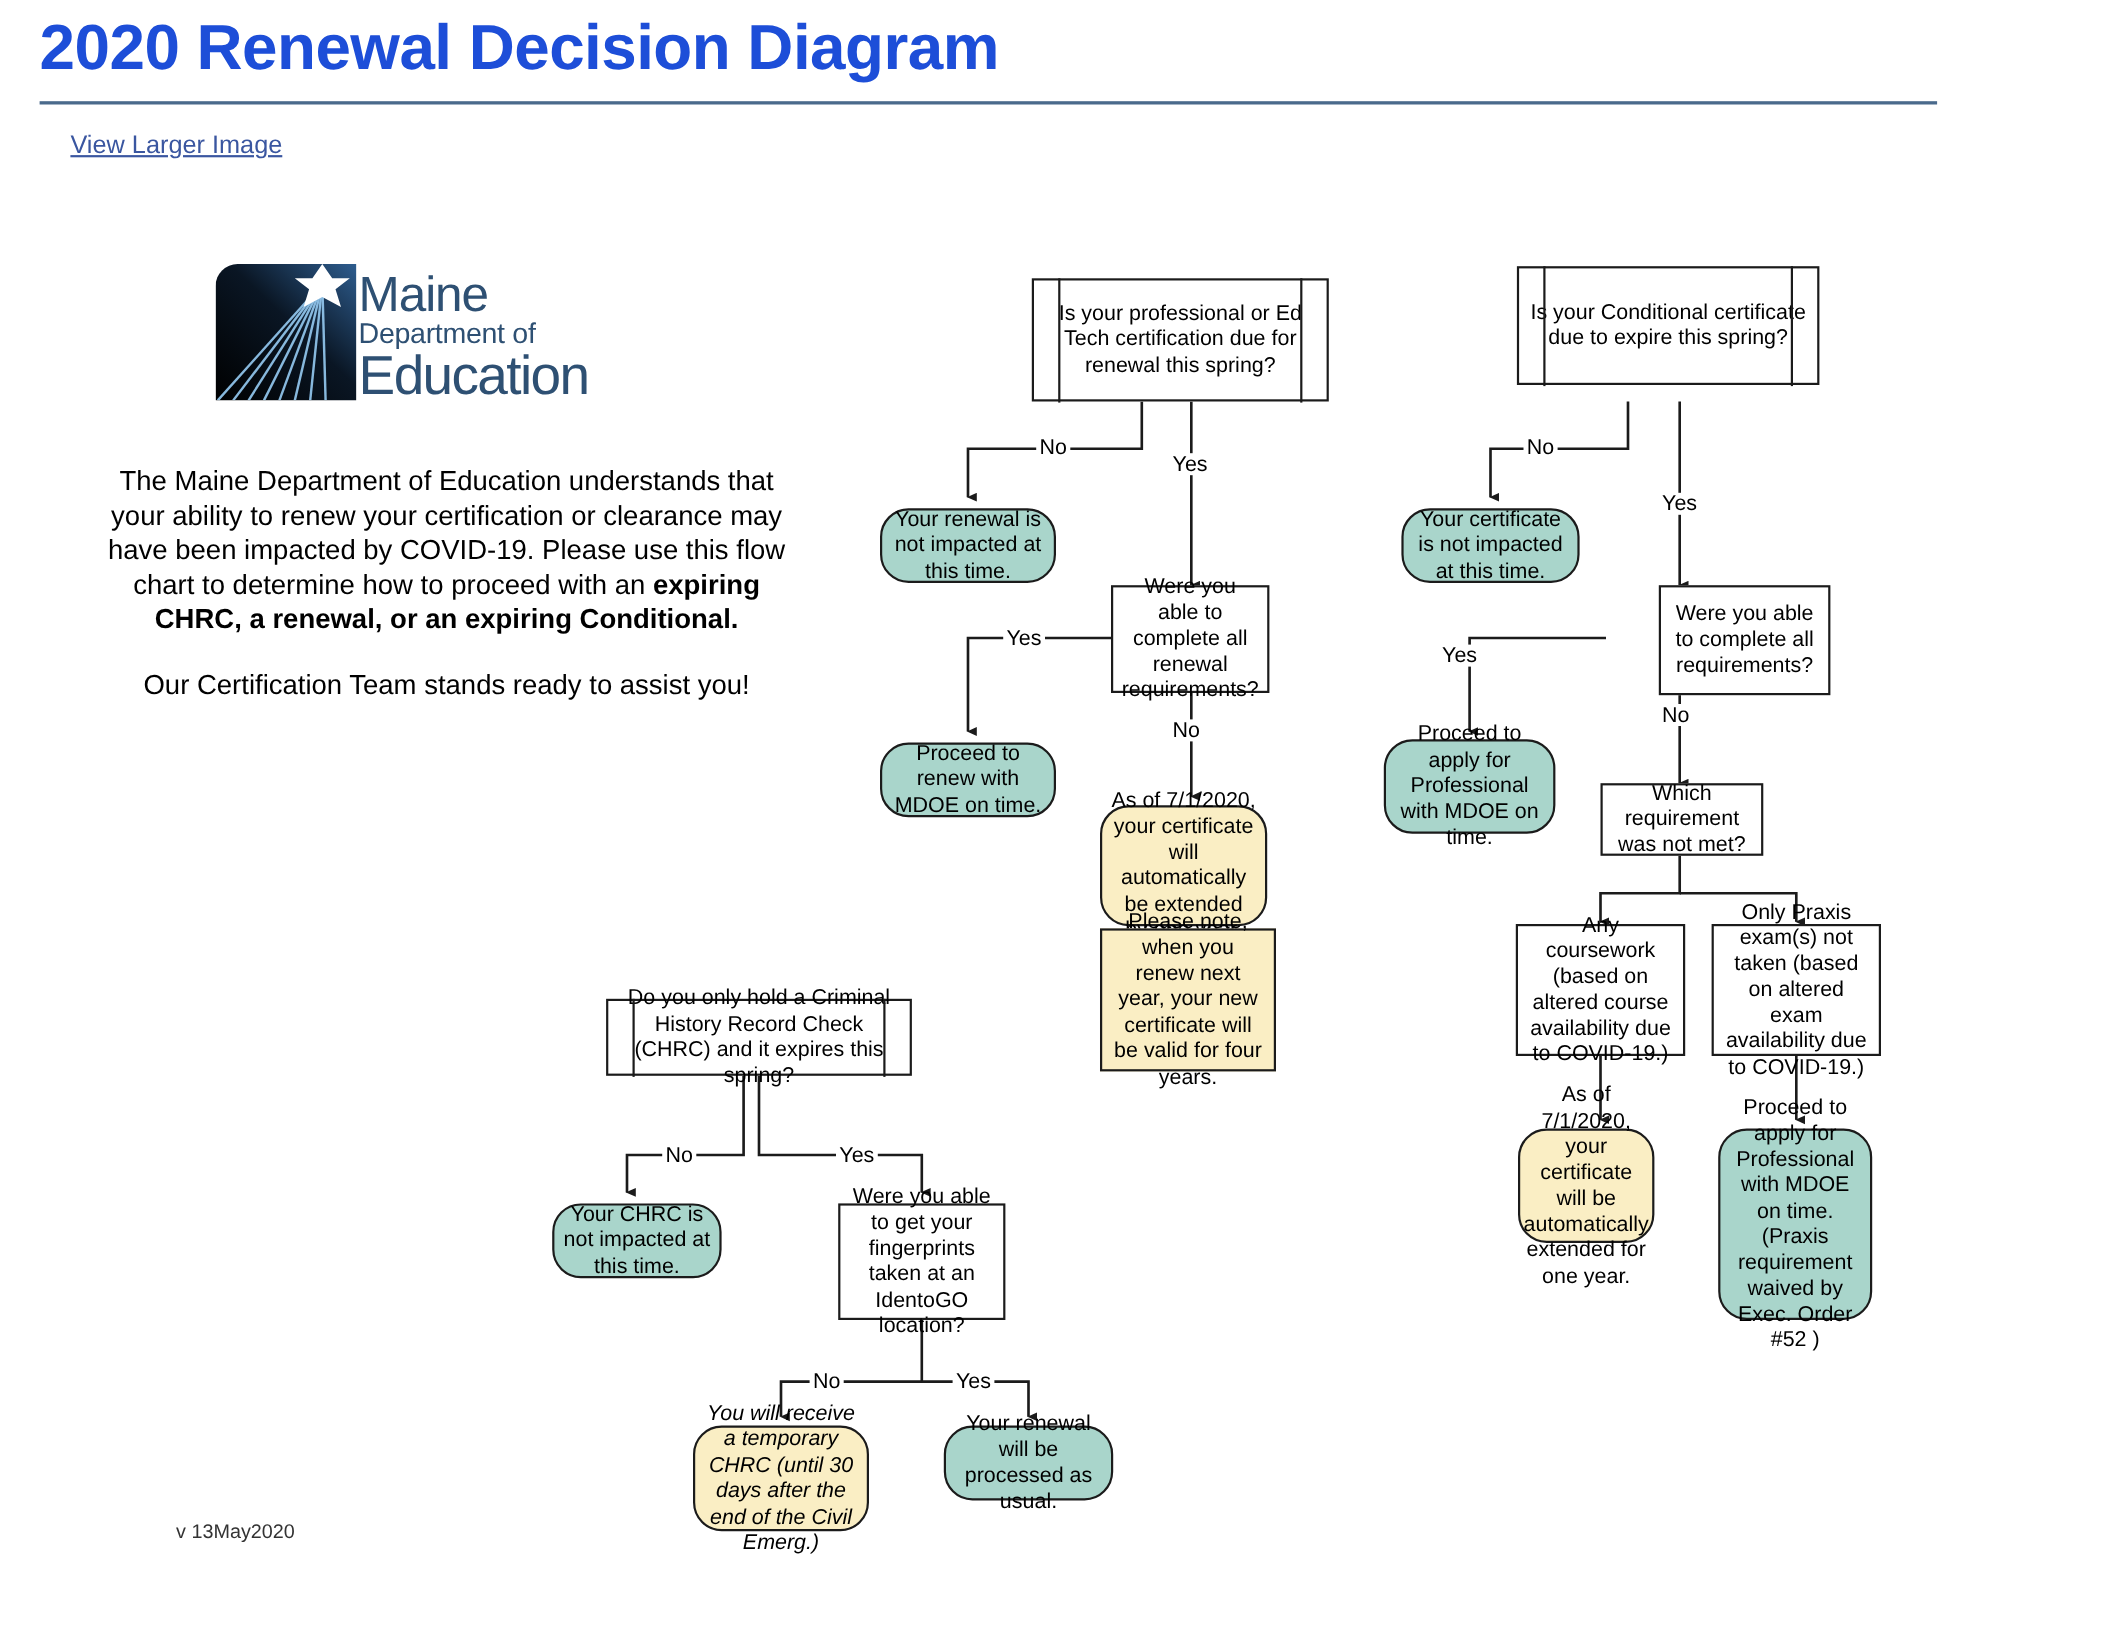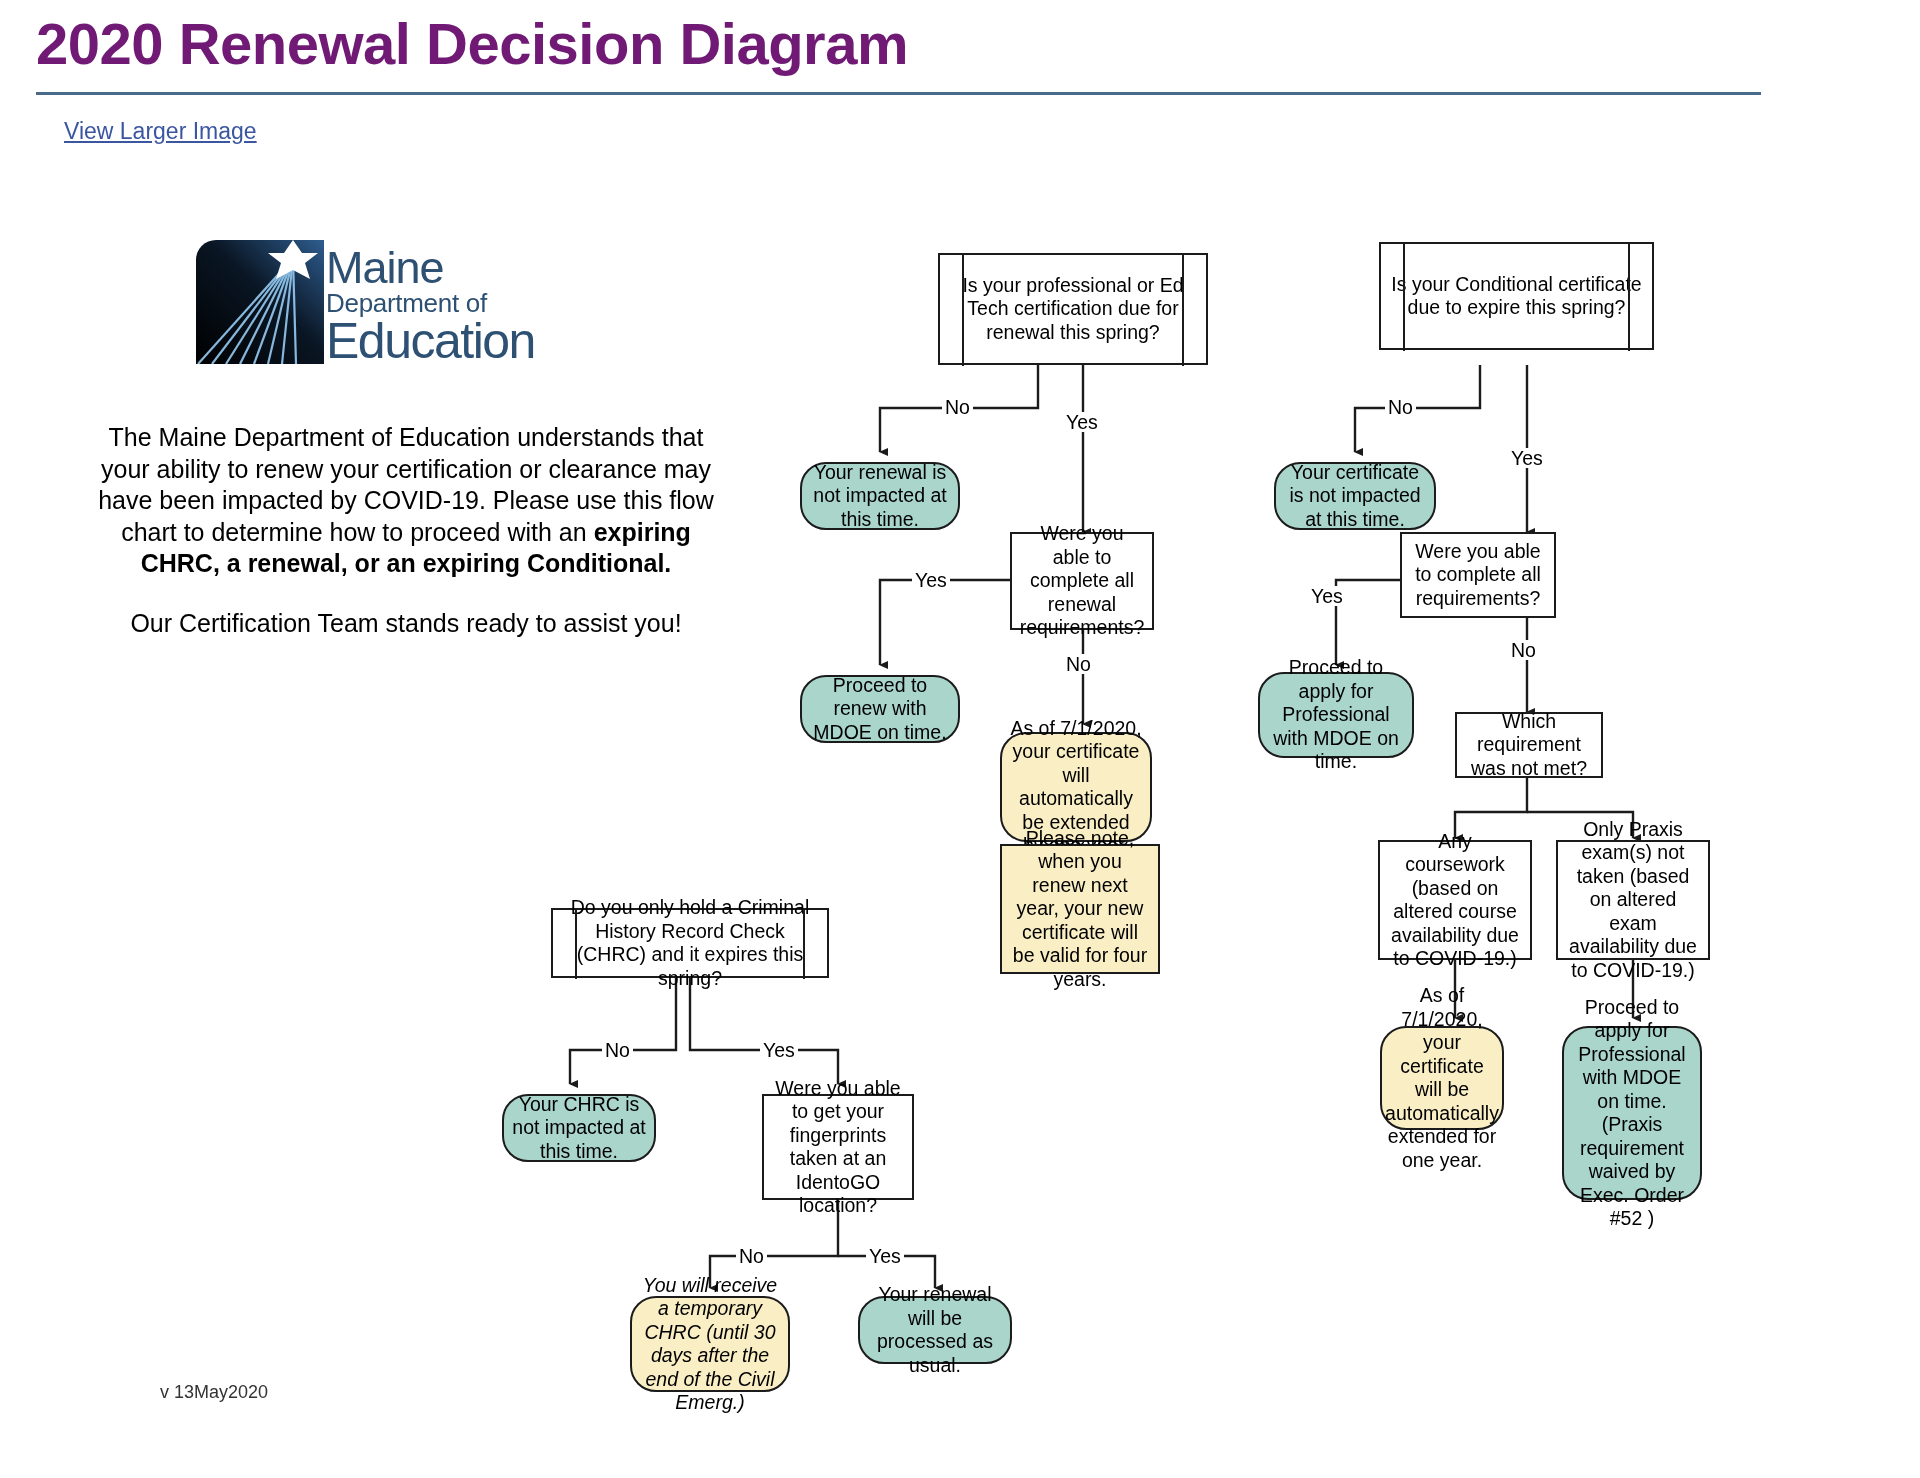--- a/index.html
+++ b/index.html
@@ -2,21 +2,21 @@
 <html><head>
 <meta charset="utf-8">
 <title>2020 Renewal Decision Diagram</title>
 <style>
   html,body{margin:0;padding:0;background:#fff;}
   body{width:1920px;height:1478px;position:relative;
        font-family:"Liberation Sans",sans-serif;color:#000;overflow:hidden;}
 
   
   #page-title{position:absolute;left:36px;top:14px;font-size:58px;line-height:1.05;
-    font-weight:bold;color:#701a75;letter-spacing:-0.5px;white-space:nowrap;}
+    font-weight:bold;color:#1d4ed8;letter-spacing:-0.5px;white-space:nowrap;}
   #title-rule{position:absolute;left:36px;top:92px;width:1725px;height:3px;background:#4a6party;}
   #title-rule{background:#4a6a8c;}
   #view-larger{position:absolute;left:64px;top:118px;font-size:23px;color:#3a56a0;
     text-decoration:underline;cursor:pointer;}
 
   
   #logo{position:absolute;left:196px;top:240px;width:400px;height:125px;}
   #logo-mark{position:absolute;left:0;top:0;width:128px;height:124px;}
   #logo-text{position:absolute;left:130px;top:6px;width:270px;color:#2e5073;}
   .lg-1{font-size:45px;line-height:44px;font-weight:normal;letter-spacing:-1px;}
@@ -159,21 +159,21 @@
     <span class="bars bar-r"></span>
     <span>Is your Conditional certificate due to expire this spring?</span>
   </div>
   <div class="elabel" style="left:1385px;top:397px;">No</div>
   <div class="elabel" style="left:1508px;top:448px;">Yes</div>
 
   <div class="node term" style="left:1274px;top:462px;width:162px;height:68px;">
     <span>Your certificate is not impacted at this time.</span>
   </div>
 
-  <div class="node" style="left:1400px;top:532px;width:156px;height:86px;">
+  <div class="node" style="left:1508px;top:532px;width:156px;height:100px;">
     <span>Were you able to complete all requirements?</span>
   </div>
   <div class="elabel" style="left:1308px;top:586px;">Yes</div>
   <div class="elabel" style="left:1508px;top:640px;">No</div>
 
   <div class="node term" style="left:1258px;top:672px;width:156px;height:86px;">
     <span>Proceed to apply for Professional with MDOE on time.</span>
   </div>
 
   <div class="node" style="left:1455px;top:712px;width:148px;height:66px;">

